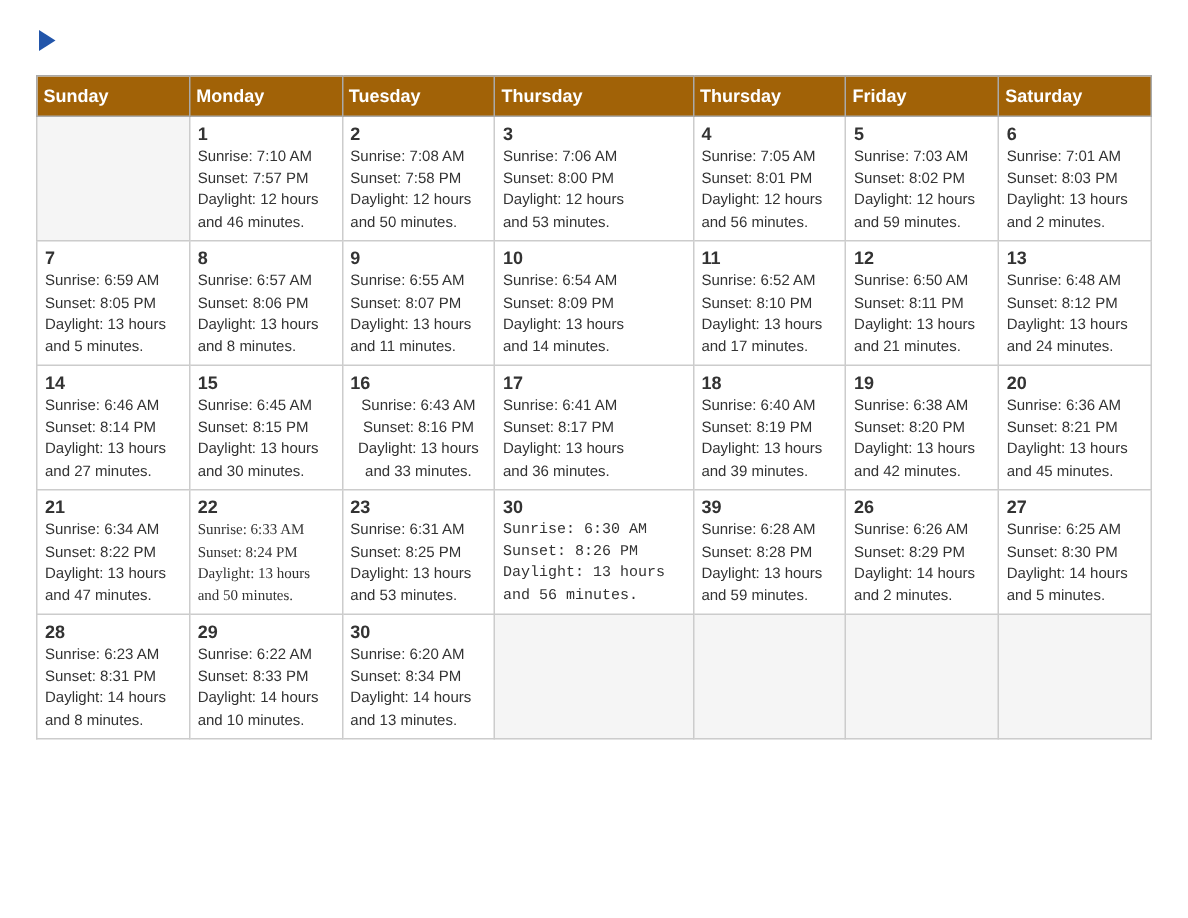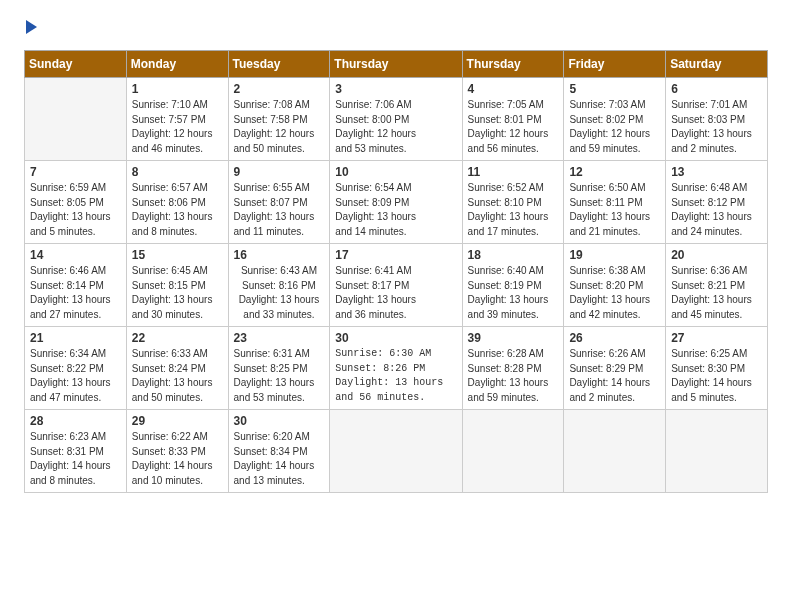--- a/index.html
+++ b/index.html
@@ -274,21 +274,21 @@
         <tr>
           <td>
             <span class="day-num">21</span>
             <div class="cell-text" style="white-space: pre-line;">Sunrise: 6:34 AM
 Sunset: 8:22 PM
 Daylight: 13 hours
 and 47 minutes.</div>
           </td>
           <td>
             <span class="day-num">22</span>
-            <div class="cell-text" style="white-space: pre-line;">Sunrise: 6:33 AM
+            <div class="cell-text" style="white-space: pre-line; font-family: Liberation Serif, serif;">Sunrise: 6:33 AM
 Sunset: 8:24 PM
 Daylight: 13 hours
 and 50 minutes.</div>
           </td>
           <td>
             <span class="day-num">23</span>
             <div class="cell-text" style="white-space: pre-line;">Sunrise: 6:31 AM
 Sunset: 8:25 PM
 Daylight: 13 hours
 and 53 minutes.</div>

